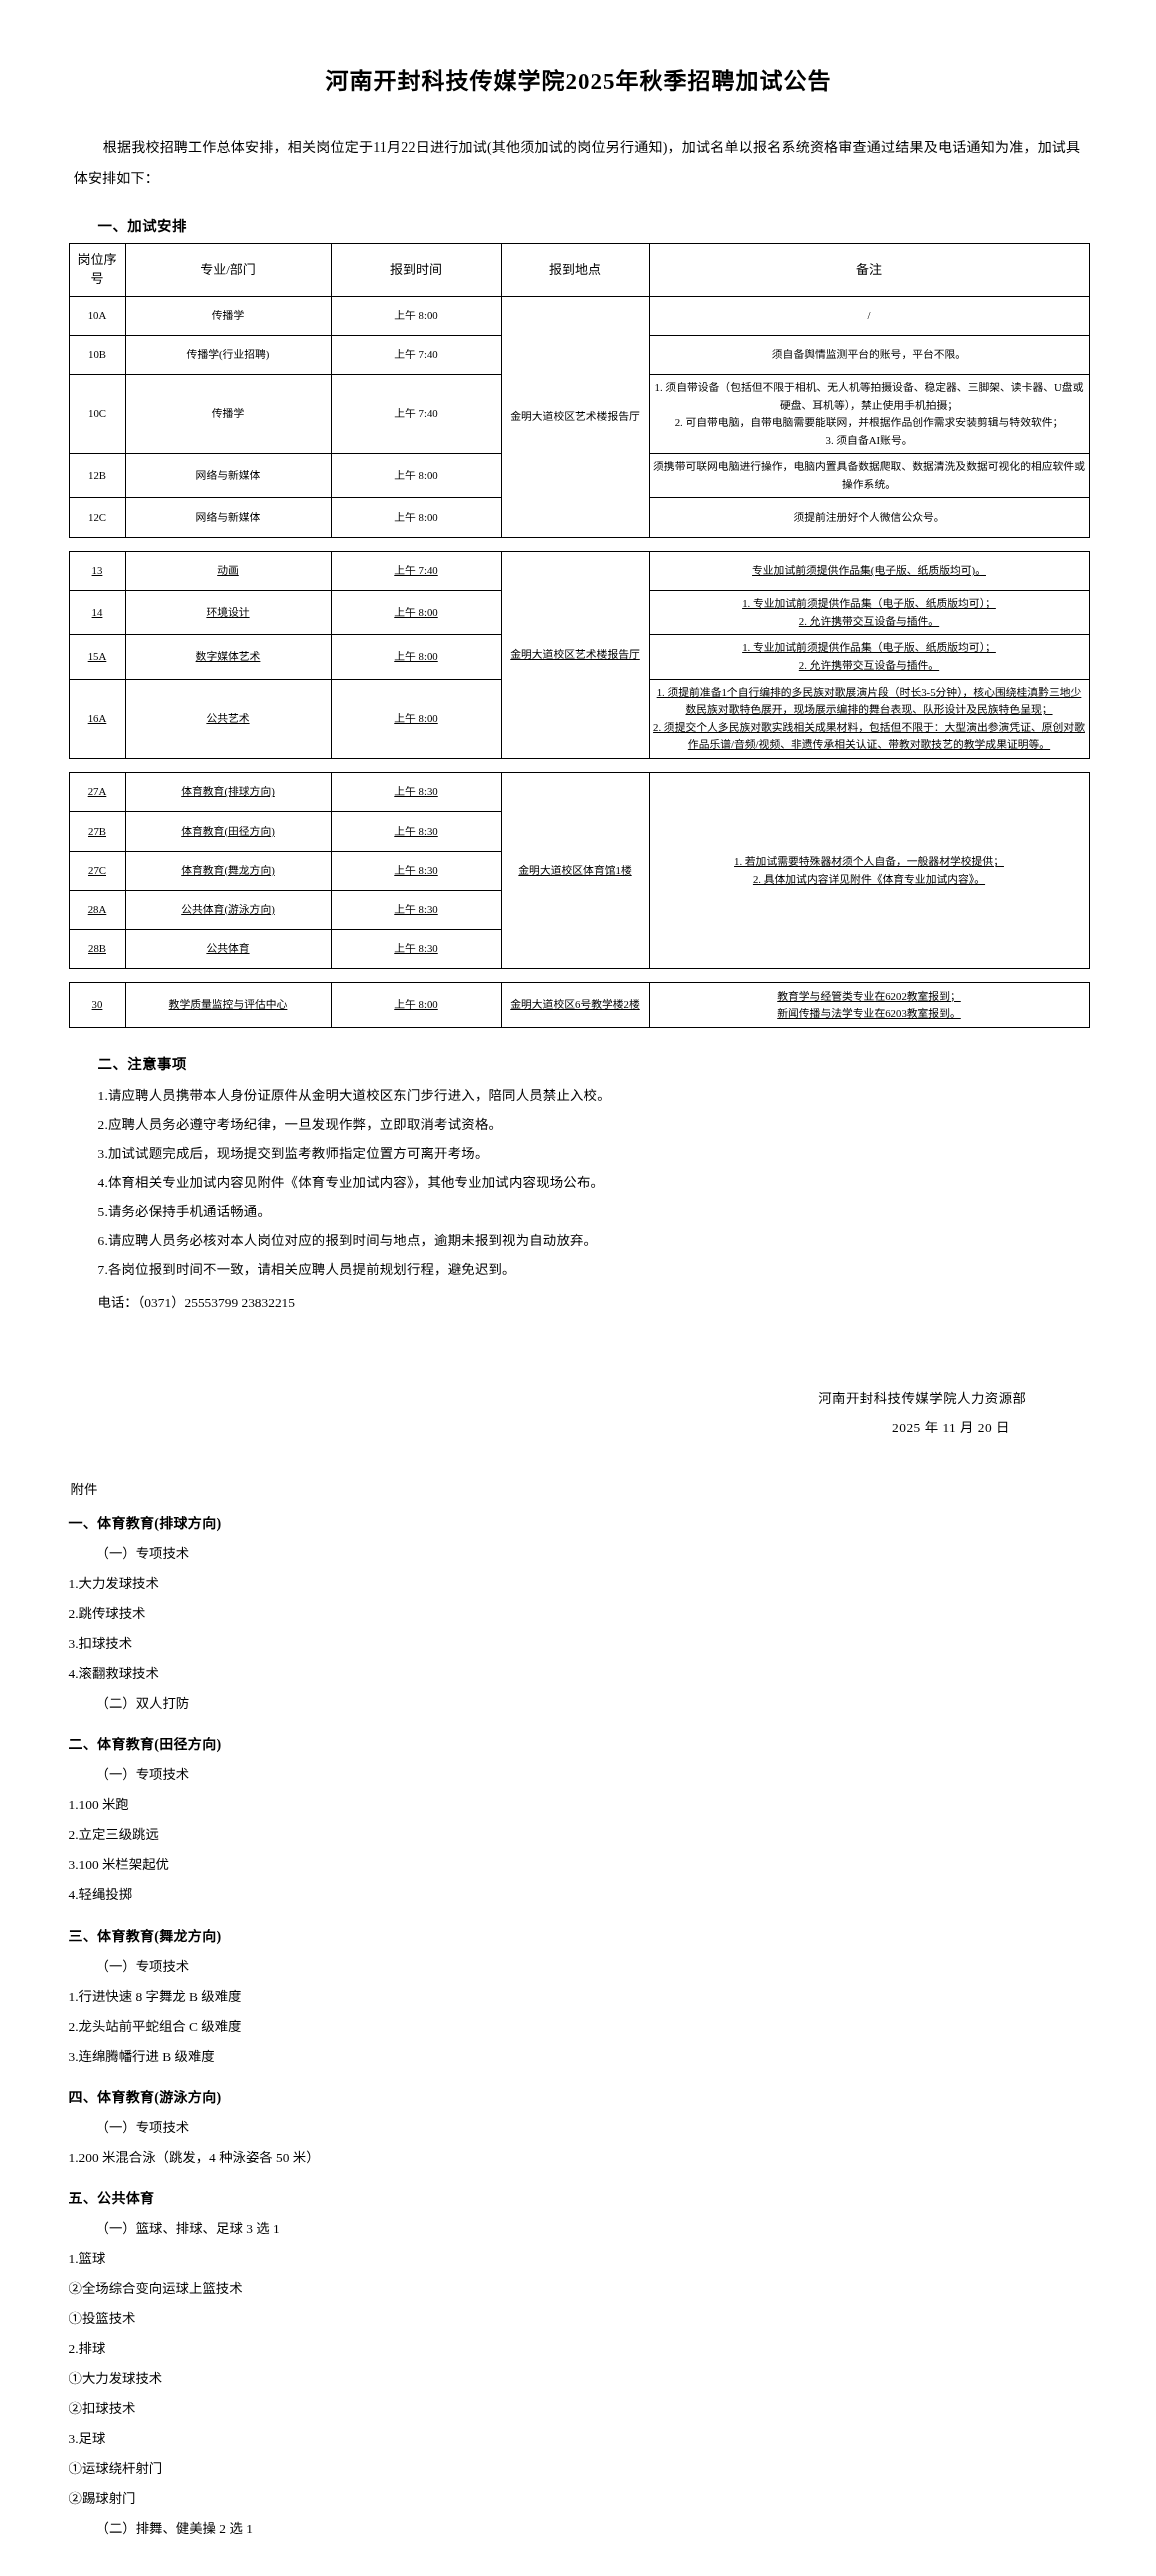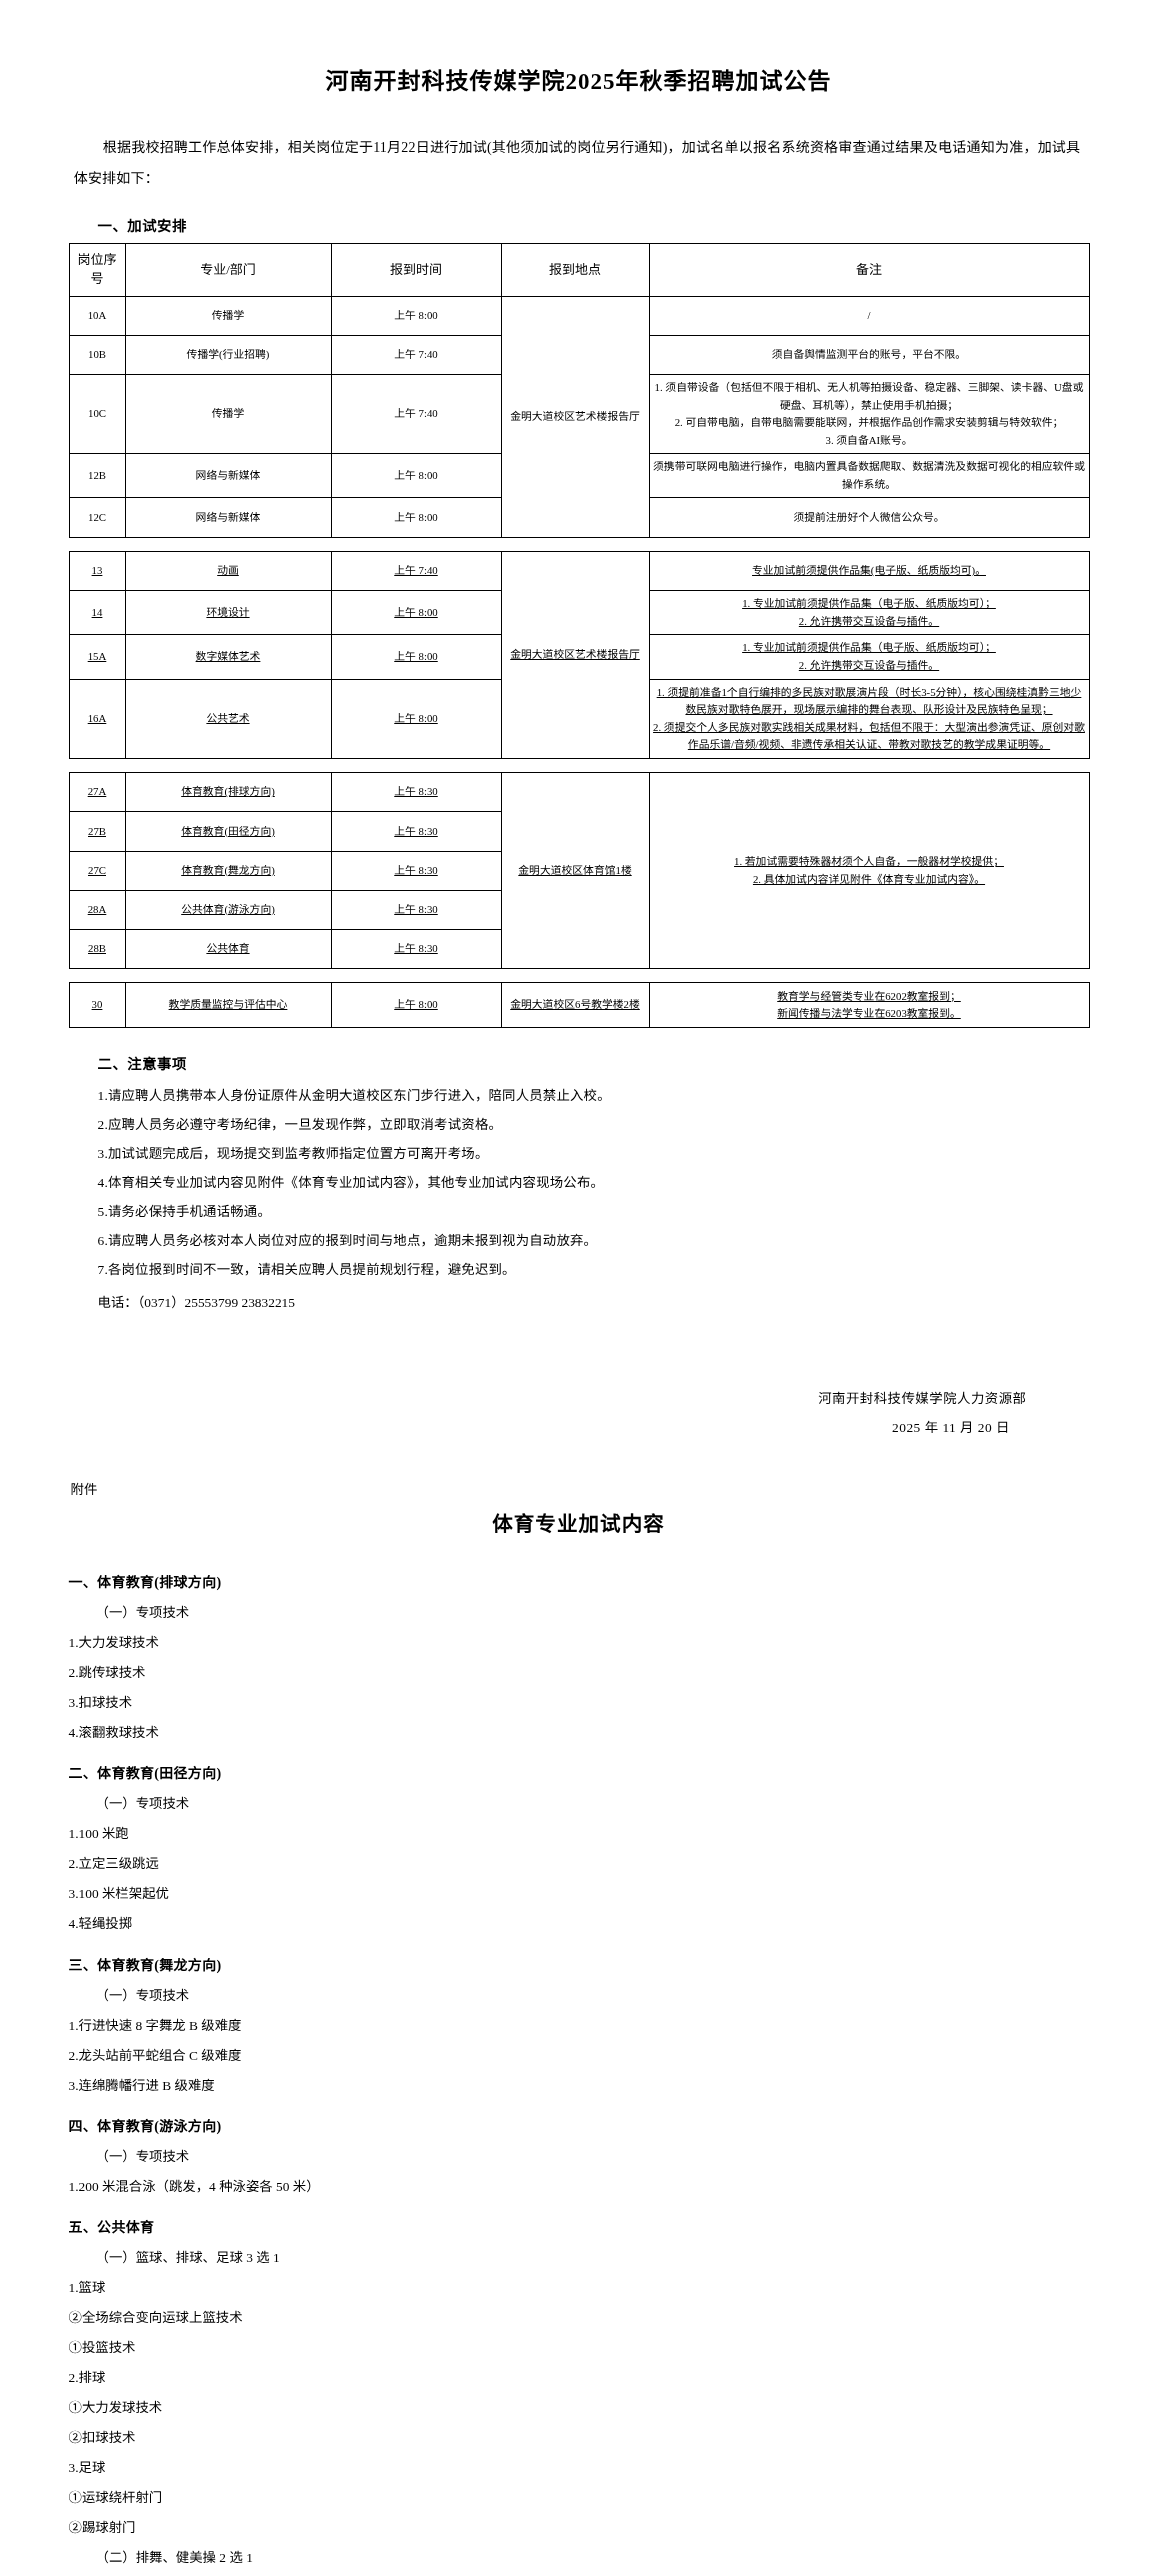--- a/index.html
+++ b/index.html
@@ -363,28 +363,28 @@
       <li>7.各岗位报到时间不一致，请相关应聘人员提前规划行程，避免迟到。</li>
     </ul>
     <div class="phone-line">电话：（0371）25553799 23832215</div>
 
     <div class="sign-block">
       <div class="sign-org">河南开封科技传媒学院人力资源部</div>
       <div class="sign-date">2025 年 11 月 20 日</div>
     </div>
 
     <div class="appendix-label">附件</div>
-    <div class="appendix-title">体育专业加试内容</div>
 
     <div class="ap-h1">一、体育教育(排球方向)</div>
     <div class="ap-h2">（一）专项技术</div>
     <div class="ap-item">1.大力发球技术</div>
     <div class="ap-item">2.跳传球技术</div>
     <div class="ap-item">3.扣球技术</div>
     <div class="ap-item">4.滚翻救球技术</div>
+    <div class="ap-h2">（二）双人打防</div>
 
     <div class="ap-h1">二、体育教育(田径方向)</div>
     <div class="ap-h2">（一）专项技术</div>
     <div class="ap-item">1.100 米跑</div>
     <div class="ap-item">2.立定三级跳远</div>
     <div class="ap-item">3.100 米栏架起优</div>
     <div class="ap-item">4.轻绳投掷</div>
 
     <div class="ap-h1">三、体育教育(舞龙方向)</div>
     <div class="ap-h2">（一）专项技术</div>

